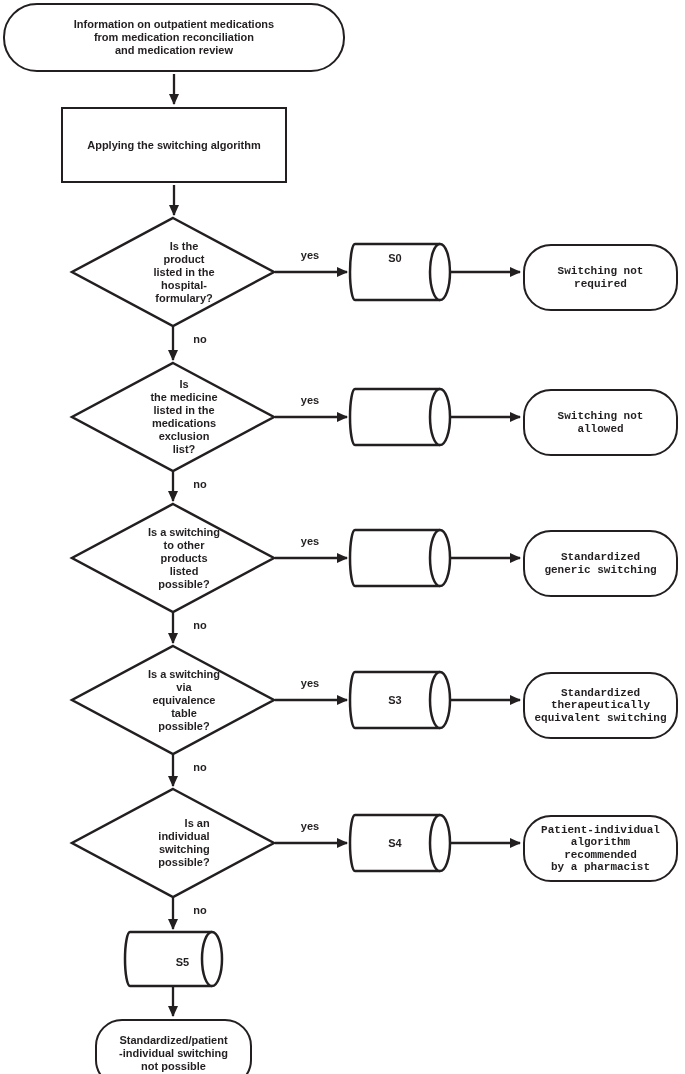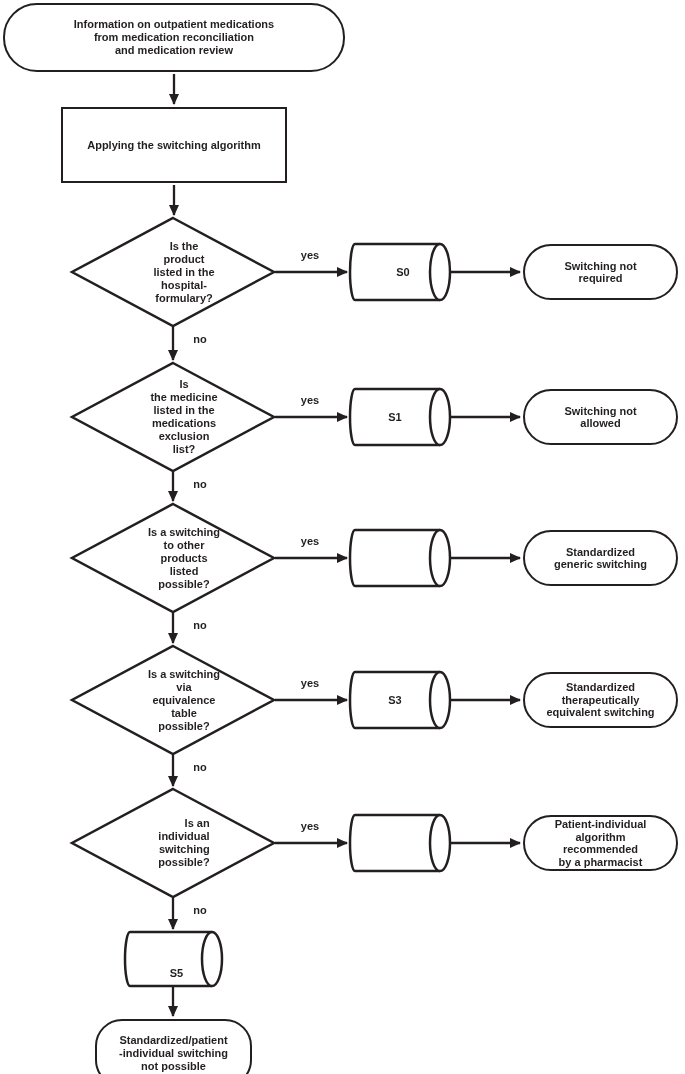--- a/index.html
+++ b/index.html
@@ -8,21 +8,21 @@
     font-family:"Liberation Sans", sans-serif; color:#231f20; overflow:hidden;
   }
   .lines-layer { position:absolute; left:0; top:0; width:685px; height:1074px; }
   .shape {
     box-sizing:border-box; position:absolute; background:#ffffff;
     border:2.5px solid #231f20; display:flex; align-items:center; justify-content:center;
     text-align:center; font-weight:bold; font-size:11px; line-height:13px;
     white-space:pre-line;
   }
   .terminator { border-radius:34px; }
-  .stadium { left:523px; width:155px; height:56px; border-radius:28px; line-height:12.5px; }
+  .stadium { left:523px; width:155px; height:67px; border-radius:28px; line-height:12.5px;font-family:Liberation Mono, monospace; }
   .flabel {
     position:absolute; display:flex; align-items:center; justify-content:center;
     text-align:center; font-weight:bold; font-size:11px; line-height:13px;
     white-space:pre-line; pointer-events:none;
   }
   .diamond-label { left:114px; width:140px; height:90px; }
   .cyl-label { left:350px; width:90px; height:56px; }
   .edge-label { width:34px; height:14px; }
 </style>
 </head>
@@ -117,24 +117,24 @@
   <div class="flabel edge-label" style="left:293px; top:534px;">yes</div>
   <div class="flabel edge-label" style="left:293px; top:676px;">yes</div>
   <div class="flabel edge-label" style="left:293px; top:819px;">yes</div>
 
   <div class="flabel edge-label" style="left:183px; top:332px;">no</div>
   <div class="flabel edge-label" style="left:183px; top:477px;">no</div>
   <div class="flabel edge-label" style="left:183px; top:618px;">no</div>
   <div class="flabel edge-label" style="left:183px; top:760px;">no</div>
   <div class="flabel edge-label" style="left:183px; top:903px;">no</div>
 
-  <div class="flabel cyl-label" style="top:244px;padding-left:8px;">S0</div>
-  <div class="flabel cyl-label" style="top:389px;">S1</div>
+  <div class="flabel cyl-label" style="top:230px;">S0</div>
   <div class="flabel cyl-label" style="top:672px;">S3</div>
-  <div class="flabel" style="left:133px; top:932px; width:87px; height:60px;margin-top:11px;">S5</div>
+  <div class="flabel cyl-label" style="top:815px;">S4</div>
+  <div class="flabel" style="left:139px; top:932px; width:87px; height:60px;">S5</div>
 
   <div class="shape stadium" style="top:244px;">Switching not
 required</div>
   <div class="shape stadium" style="top:389px;">Switching not
 allowed</div>
   <div class="shape stadium" style="top:530px;">Standardized
 generic switching</div>
   <div class="shape stadium" style="top:672px;">Standardized
 therapeutically
 equivalent switching</div>

